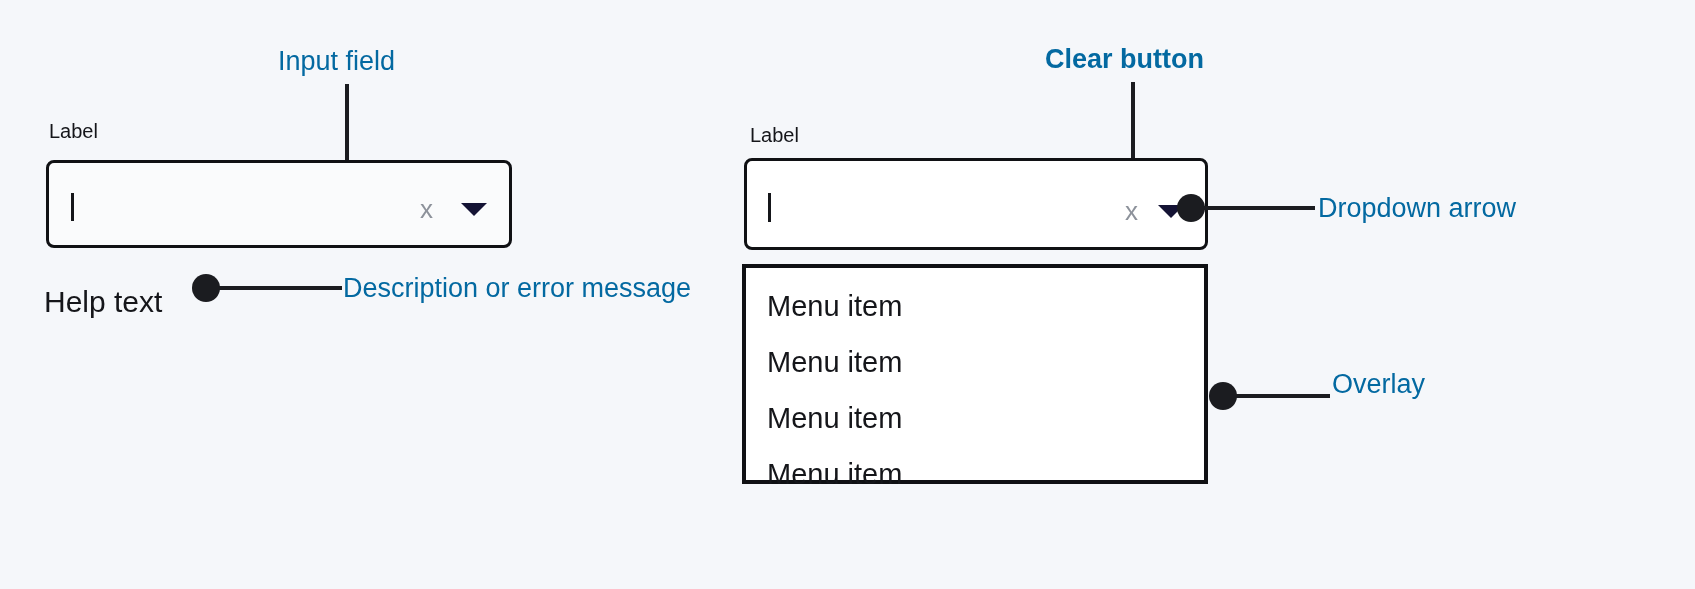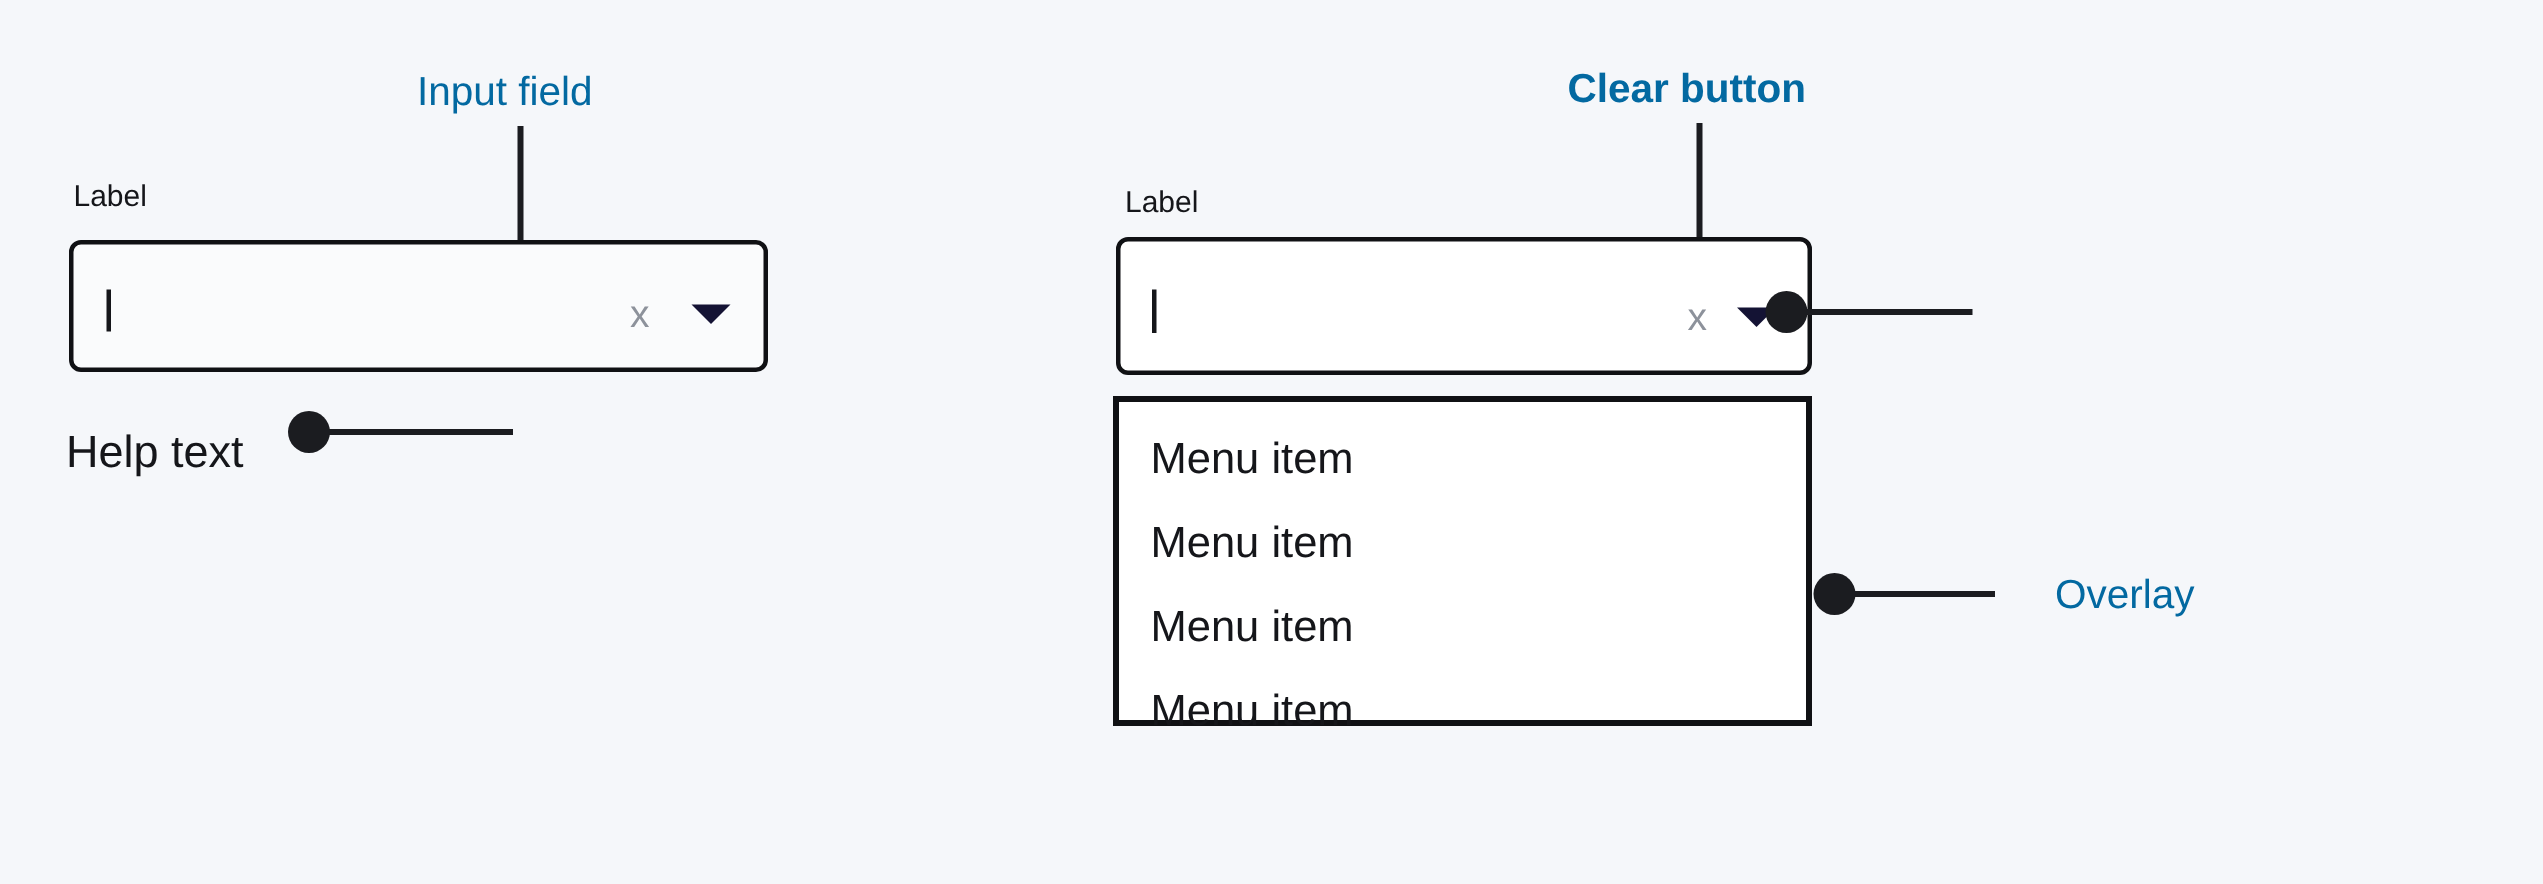--- a/index.html
+++ b/index.html
@@ -119,40 +119,42 @@
 
   <div class="input-box tinted" style="left:46px; top:160px; width:466px; height:88px;">
     <div class="caret" style="left:22px; top:30px; height:28px;"></div>
     <div class="clear-x" style="left:371px; top:33px;">x</div>
     <div class="caret-down" style="left:412px; top:40px;"></div>
   </div>
 
   <div class="help-text" style="left:44px; top:287px;">Help text</div>
   <div class="anno-dot" style="left:192px; top:274px;"></div>
   <div class="anno-line-h" style="left:216px; top:286px; width:126px;"></div>
+  <div class="anno-label" style="left:343px; top:275px;">Description or error message</div>
 
   <div class="anno-label" style="left:1045px; top:46px;font-weight:bold;">Clear button</div>
   <div class="anno-line-v" style="left:1131px; top:82px; height:94px;"></div>
   <div class="anno-dot" style="left:1119px; top:172px;"></div>
 
   <div class="field-label" style="left:750px; top:125px;">Label</div>
 
   <div class="input-box plain" style="left:744px; top:158px; width:464px; height:92px;">
     <div class="caret" style="left:21px; top:32px; height:29px;"></div>
     <div class="clear-x" style="left:378px; top:37px;">x</div>
     <div class="caret-down" style="left:411px; top:44px;"></div>
   </div>
 
   <div class="anno-dot" style="left:1177px; top:194px;"></div>
   <div class="anno-line-h" style="left:1200px; top:206px; width:115px;"></div>
+  <div class="anno-label" style="left:1318px; top:195px;">Dropdown arrow</div>
 
   <div class="overlay-panel" style="left:742px; top:264px; width:466px; height:220px;">
     <div class="menu-item" style="left:21px; top:24px;">Menu item</div>
     <div class="menu-item" style="left:21px; top:80px;">Menu item</div>
     <div class="menu-item" style="left:21px; top:136px;">Menu item</div>
     <div class="menu-item" style="left:21px; top:192px;">Menu item</div>
   </div>
 
   <div class="anno-dot" style="left:1209px; top:382px;"></div>
   <div class="anno-line-h" style="left:1232px; top:394px; width:98px;"></div>
-  <div class="anno-label" style="left:1332px; top:383px;margin-left:38px;">Overlay</div>
+  <div class="anno-label" style="left:1332px; top:371px;">Overlay</div>
 
 </div>
 
 </body></html>

